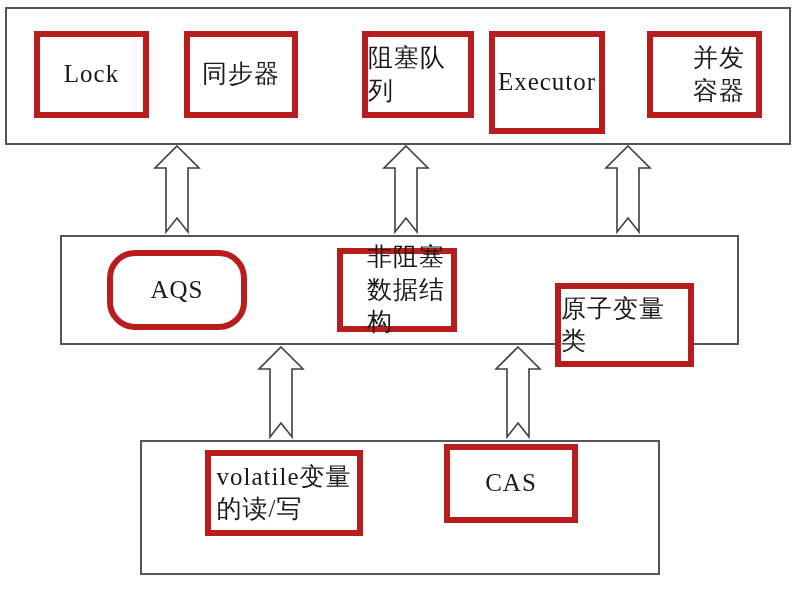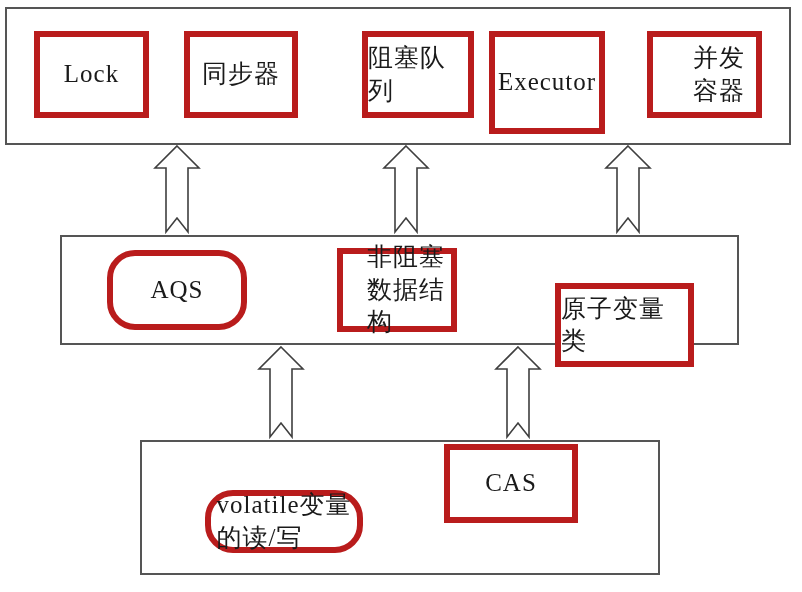--- a/index.html
+++ b/index.html
@@ -58,21 +58,21 @@
   #box-lock      { left: 34px;  top: 31px; width: 115px; height: 87px; }
   #box-sync      { left: 184px; top: 31px; width: 114px; height: 87px; }
   #box-queue     { left: 362px; top: 31px; width: 112px; height: 87px; }
   #box-executor  { left: 489px; top: 31px; width: 116px; height: 103px; }
   #box-concurrent{ left: 647px; top: 31px; width: 115px; height: 87px; padding-left: 40px; }
   
   #box-aqs        { left: 107px; top: 250px; width: 140px; height: 80px; border-radius: 28px; }
   #box-nonblocking{ left: 337px; top: 248px; width: 120px; height: 84px; padding-left: 24px; }
   #box-atomic     { left: 555px; top: 248px; width: 139px; height: 84px; margin-top: 35px; }
   
-  #box-volatile { left: 205px; top: 490px; width: 158px; height: 63px; border-radius: 28px; }
+  #box-volatile { left: 205px; top: 450px; width: 158px; height: 86px; }
   #box-cas      { left: 444px; top: 444px; width: 134px; height: 79px; }
 </style>
 </head>
 <body>
 
 <div class="stage">
 
   <div class="container" id="layer-top"></div>
 
   <div class="container" id="layer-middle"></div>

